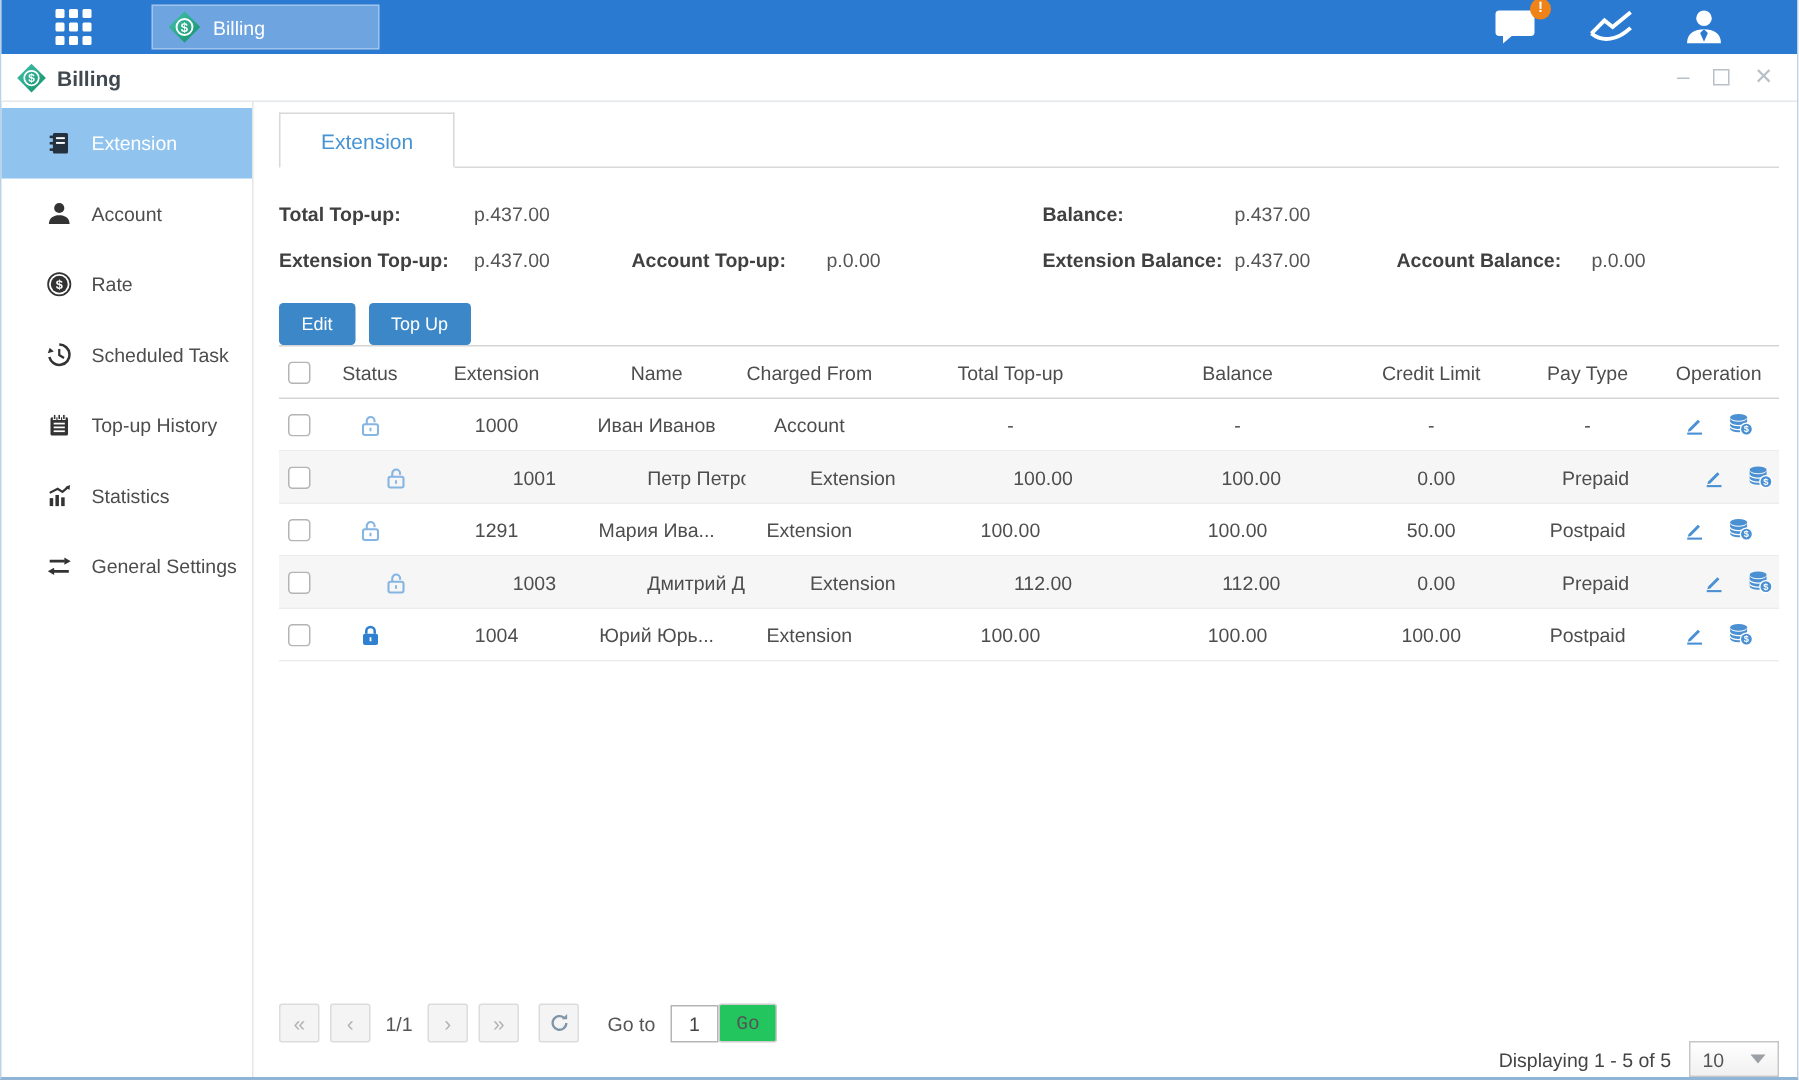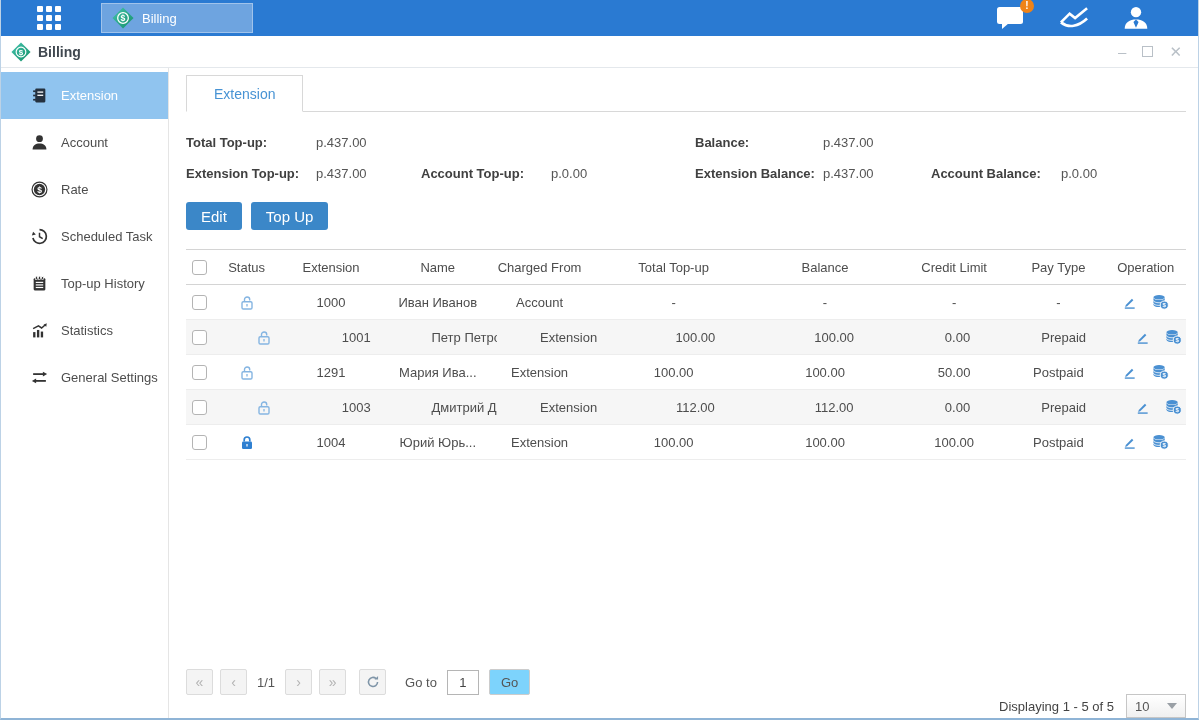--- a/index.html
+++ b/index.html
@@ -47,24 +47,24 @@
   
   .summary { margin-top:15px; font-size:13px; }
   .sumrow { height:31px; display:flex; align-items:center; }
   .slabel { font-weight:bold; color:#404040; }
   .sval { color:#555; }
   .w130{width:130px;} .w105{width:105px;} .w144{width:144px;} .w128{width:128px;} .w108{width:108px;} .w379{width:379px;}
 
   
   .actions { margin-top:13px; display:flex; gap:9px; }
   .btn { background:#3b87c8; color:#fff; border:none; border-radius:3px; height:28px;
-         padding:0 15px; font-size:15px; font-family:inherit; cursor:pointer; }
-
-  
-  .tablewrap { margin-top:19px; font-size:13px; color:#4d4d4d; }
+         padding:0 15px; font-size:12px; font-family:inherit; cursor:pointer; }
+
+  
+  .tablewrap { font-size:13px; color:#4d4d4d; }
   .thead { display:flex; align-items:center; height:36px; border-top:1px solid #d4d4d4; border-bottom:1px solid #d4d4d4; }
   .trow { display:flex; align-items:center; height:35px; border-bottom:1px solid #ededed; }
   .trow.striped { background:#f6f6f6;gap:34px; }
   .cell { text-align:center; overflow:hidden; white-space:nowrap; }
   .c-cb{width:36px; display:flex; justify-content:flex-start; padding-left:6px;}
   .c-status{width:50px; display:flex; justify-content:center; align-items:center;}
   .c-ext{width:120px;} .c-name{width:95px;} .c-charged{width:110px;} .c-topup{width:160px;}
   .c-balance{width:145px;} .c-credit{width:115px;} .c-pay{width:95px;}
   .c-op{width:81px; display:flex; gap:15px; justify-content:center; align-items:center;}
   .checkbox { width:15px; height:15px; border:1px solid #b4b4b4; border-radius:3px; background:#fff; display:inline-block; cursor:pointer; }
@@ -74,22 +74,22 @@
 
   
   .footer { flex:0 0 48px; display:flex; align-items:center; font-size:13px; color:#555; }
   .pager-btn { width:27px; height:26px; background:#f4f4f4; border:1px solid #dcdcdc; border-radius:2px;
                color:#b3b3b3; display:flex; align-items:center; justify-content:center;
                font-size:14px; margin-right:7px; cursor:pointer; }
   .page-ind { margin:0 10px 0 3px; color:#555; }
   .goto-label { margin:0 10px 0 12px; }
   .goto-input { width:32px; height:25px; border:1px solid #b5b5b5; font-size:13px; text-align:center;
                 font-family:inherit; color:#444; }
-  .go-btn { margin-left:10px; height:26px; padding:0 11px; background:#7dd3fc; border:1px solid #cccccc;
-            border-radius:2px; color:#555; font-size:13px; font-family:Liberation Sans, sans-serif; cursor:pointer; }
+  .go-btn { height:26px; padding:0 11px; background:#22c55e; border:1px solid #cccccc;
+            border-radius:2px; color:#555; font-size:13px; font-family:Liberation Mono, monospace; cursor:pointer; }
   .footer-right { margin-left:auto; display:flex; align-items:center; gap:12px;margin-top:48px; }
   .displaying { color:#444; }
   .pagesize { width:60px; height:24px; border:1px solid #c6c6c6; background:linear-gradient(#ffffff,#f0f0f0);
               display:flex; align-items:center; justify-content:space-between; padding:0 8px; cursor:pointer; }
   .dd-arrow { width:0; height:0; border-left:5px solid transparent; border-right:5px solid transparent;
               border-top:6px solid #9aa0a6; }
 </style>
 </head>
 <body>
 

